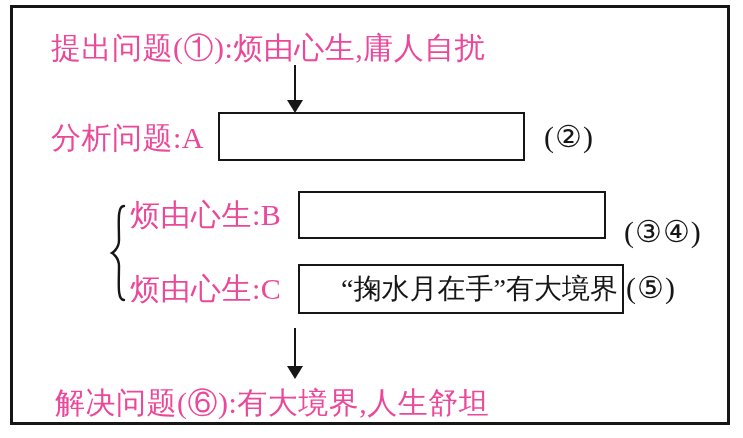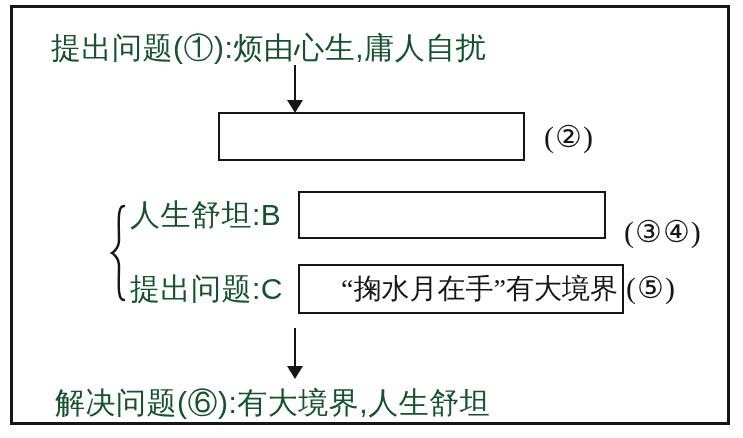--- a/index.html
+++ b/index.html
@@ -13,22 +13,22 @@
   }
   .stage{
     position:absolute;left:0;top:0;width:743px;height:438px;background:#ffffff;
   }
   .frame{
     position:absolute;left:10px;top:5px;width:714px;height:414px;
     border:3px solid #161616;background:#ffffff;
   }
   .txt{
     position:absolute;white-space:nowrap;
-    font-size:30px;line-height:34px;color:#14532d;
-    font-family:Liberation Sans, sans-serif;
+    font-size:30px;line-height:34px;color:#ec4899;
+    font-family:Liberation Serif, serif;
     letter-spacing:0.5px;
   }
   .answer-box{
     position:absolute;border:2.5px solid #161616;background:#ffffff;
     box-sizing:border-box;
   }
   .box-a{left:205px;top:104px;width:307px;height:49px;}
   .box-b{left:285px;top:183px;width:308px;height:48px;}
   .box-c{
     left:285px;top:256px;width:326px;height:50px;
@@ -69,32 +69,33 @@
 <div class="stage">
   <div class="frame">
 
     <div class="txt step1">提出问题(①):烦由心生,庸人自扰</div>
 
     <div class="arrow arrow-1">
       <div class="shaft"></div>
       <div class="head"></div>
     </div>
 
+    <div class="txt label-a">分析问题:A</div>
     <div class="answer-box box-a"></div>
     <div class="ref ref-a">(②)</div>
 
     <svg class="brace" viewBox="0 0 20 100">
       <path d="M16 3 C9 3 11 20 11 37 C11 46 4 50 4 50 C4 50 11 54 11 63 C11 80 9 97 16 97" fill="none" stroke="#161616" stroke-width="2.4" stroke-linecap="round"></path>
     </svg>
 
-    <div class="txt label-b">人生舒坦:B</div>
+    <div class="txt label-b">烦由心生:B</div>
     <div class="answer-box box-b"></div>
     <div class="ref ref-b">(③④)</div>
 
-    <div class="txt label-c">提出问题:C</div>
+    <div class="txt label-c">烦由心生:C</div>
     <div class="answer-box box-c">“掬水月在手”有大境界</div>
     <div class="ref ref-c">(⑤)</div>
 
     <div class="arrow arrow-2">
       <div class="shaft"></div>
       <div class="head"></div>
     </div>
 
     <div class="txt step4">解决问题(⑥):有大境界,人生舒坦</div>
 

